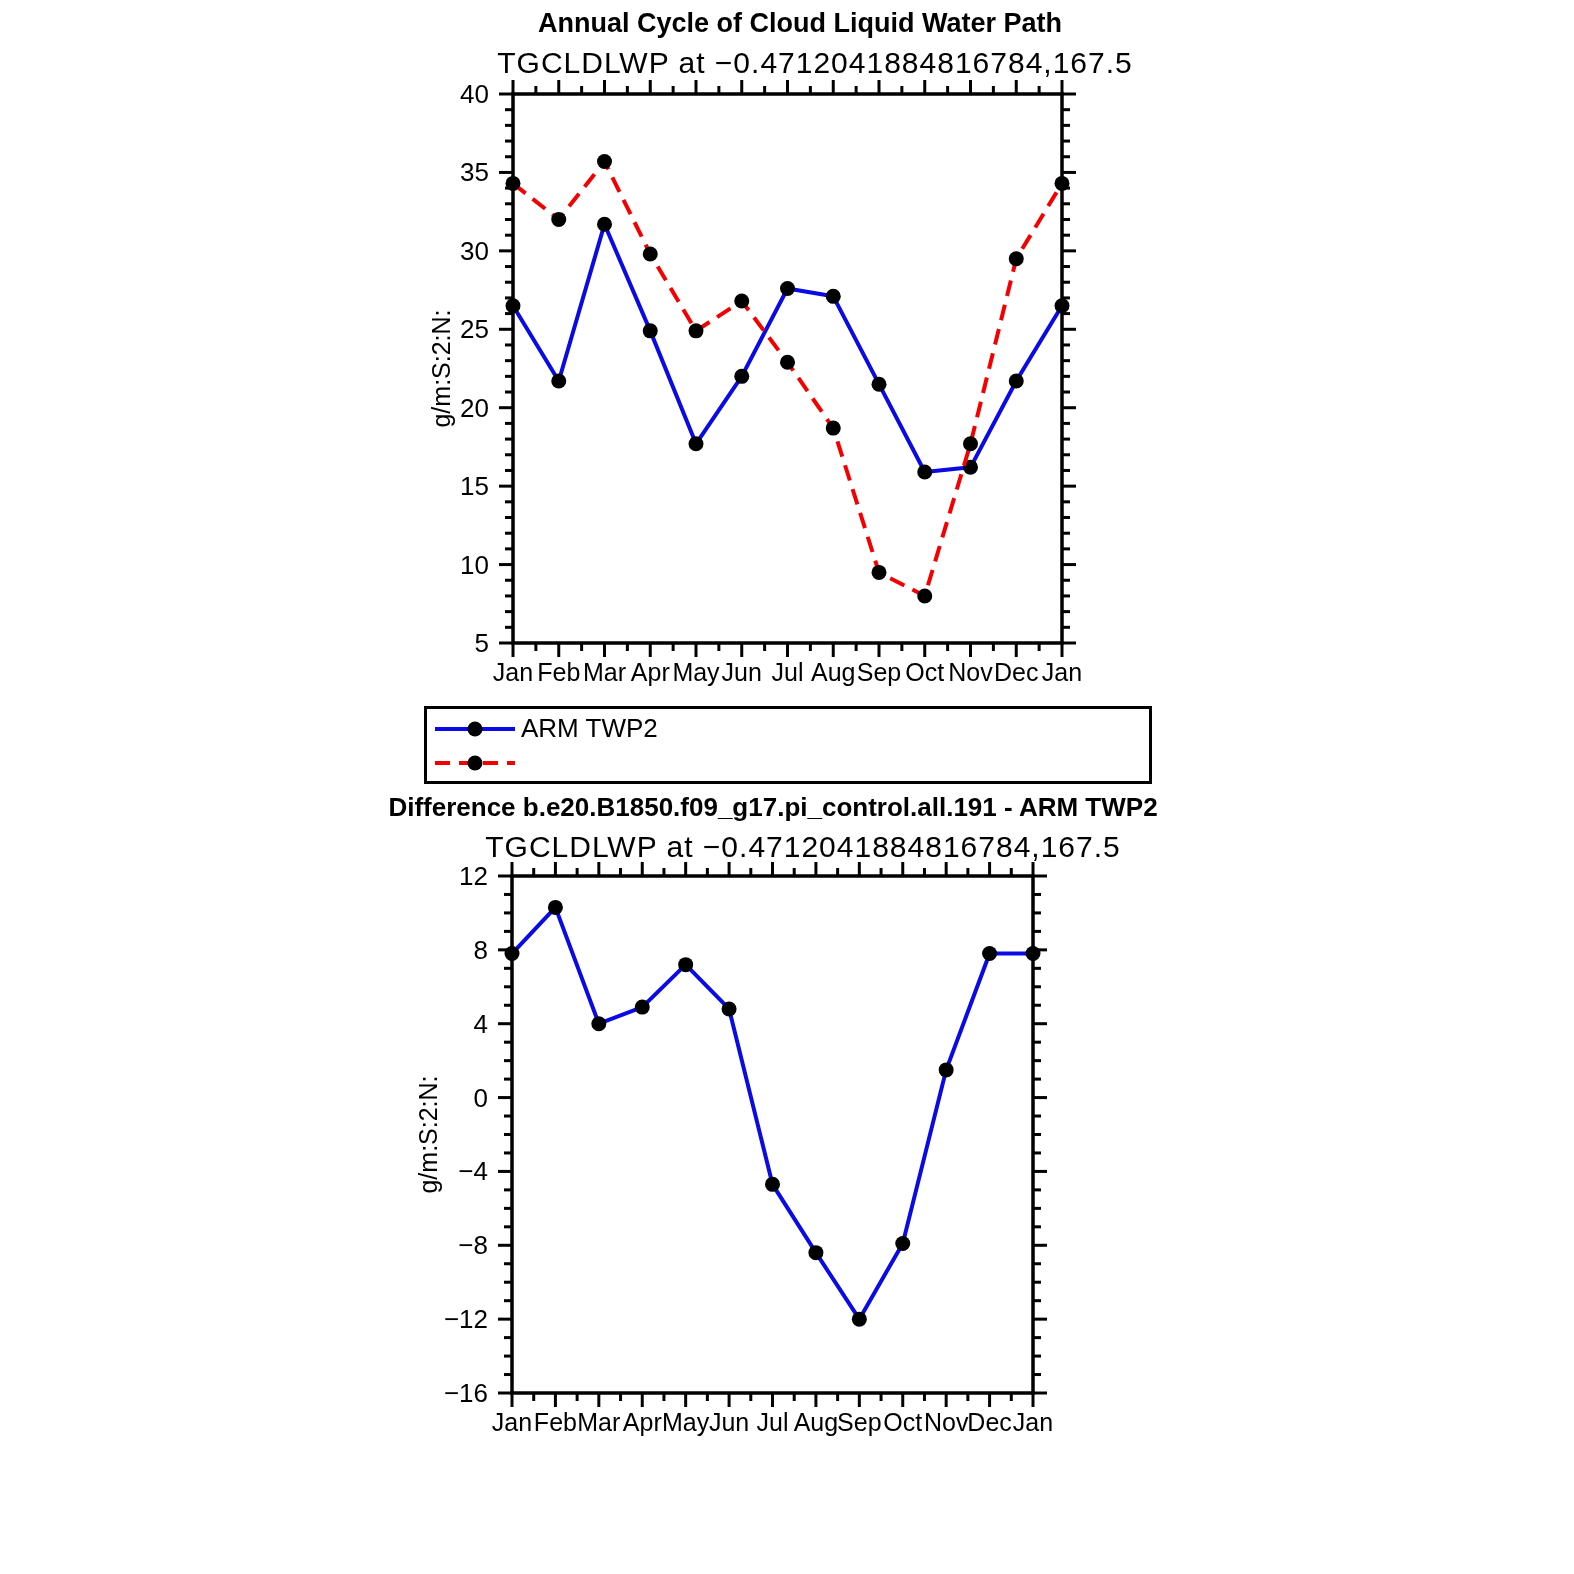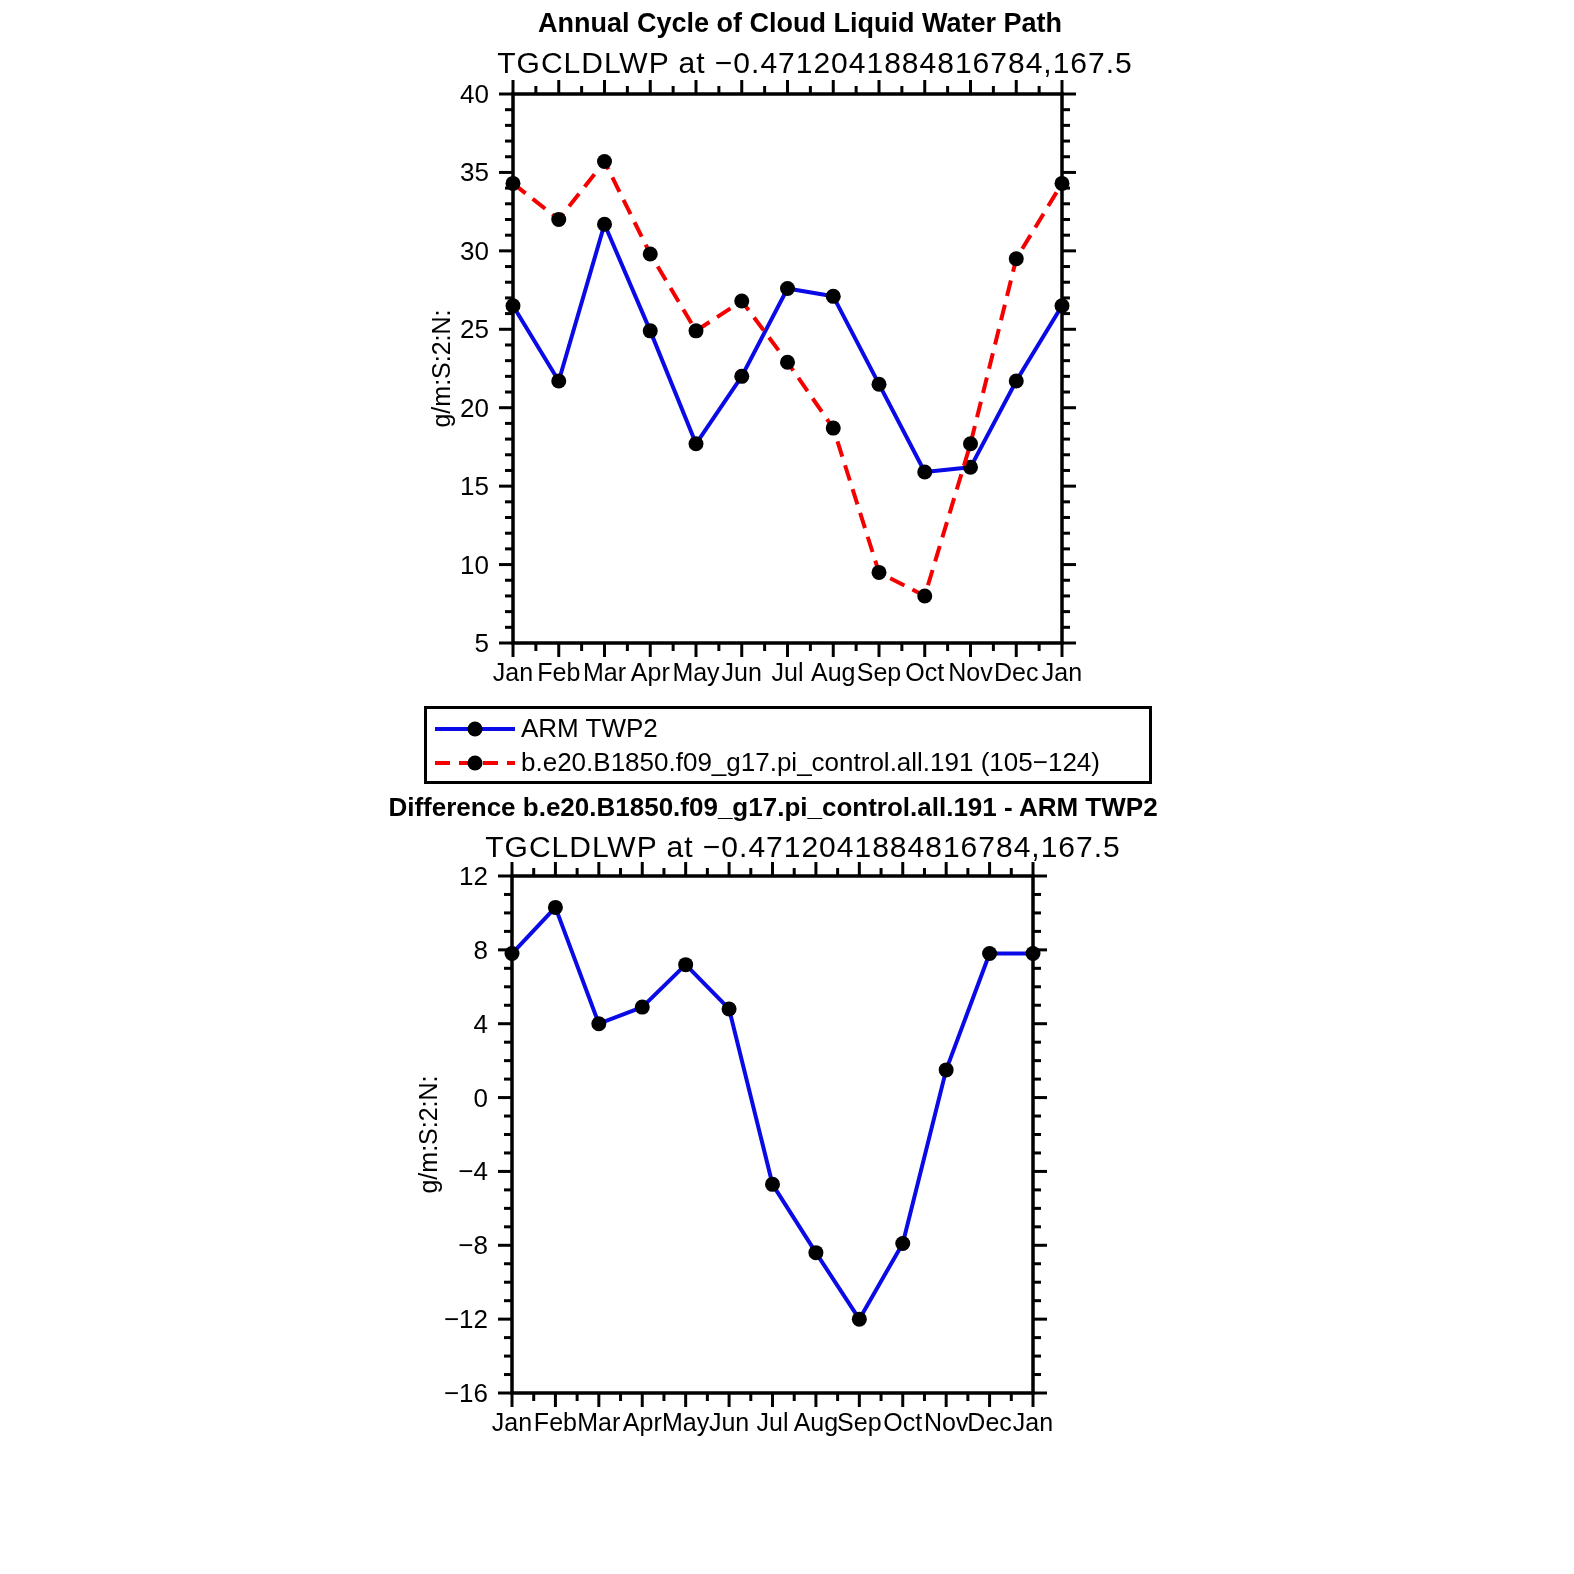--- a/index.html
+++ b/index.html
@@ -404,15 +404,14 @@
       <line x1="4" y1="17" x2="84" y2="17" stroke-width="4" stroke="#0a0ae6"></line>
       <circle cx="44" cy="17" r="7.5" fill="#000000"></circle>
     </svg>
     <span class="legend-label">ARM TWP2</span>
   </div>
   <div class="legend-row">
     <svg width="90" height="33">
       <line x1="4" y1="17" x2="84" y2="17" stroke-width="4" stroke-dasharray="15 9" stroke="#f50000"></line>
       <circle cx="44" cy="17" r="7.5" fill="#000000"></circle>
     </svg>
-    <span class="legend-label">b.e20.B1850.f09_g17.pi_control.all.191 (105−124)</span>
   </div>
 </div>
 
 </body></html>

